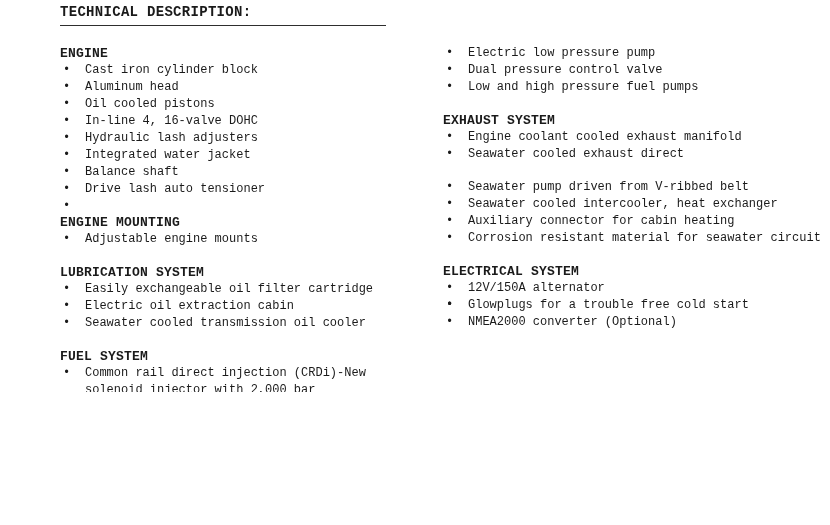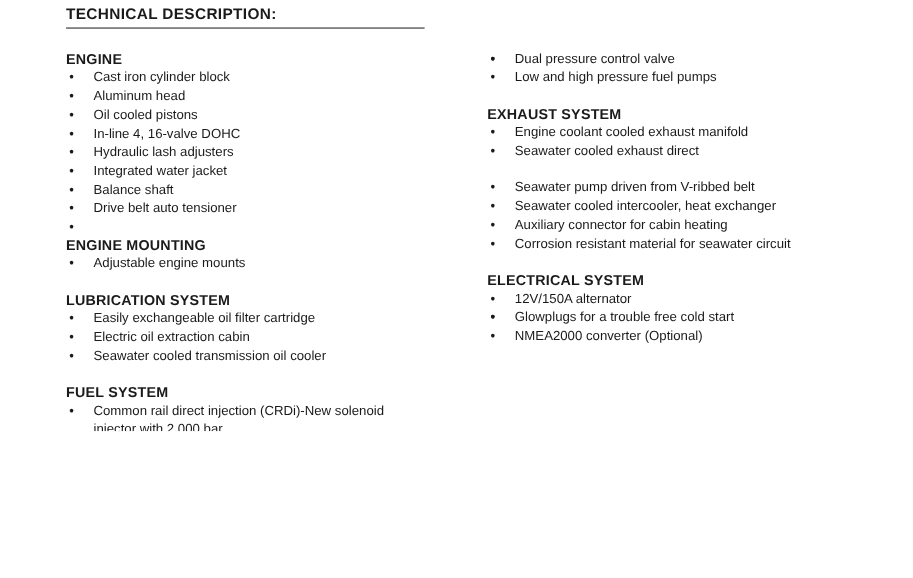--- a/index.html
+++ b/index.html
@@ -3,21 +3,21 @@
 <meta charset="utf-8">
 <style>
   * { margin: 0; padding: 0; box-sizing: border-box; }
   html, body { background: #ffffff; }
   .page {
     position: relative;
     width: 830px;
     height: 392px;
     background: var(--bg-color, #ffffff);
     color: var(--text-color, #1a1a1a);
-    font-family: Liberation Sans, sans-serif;
+    font-family: Liberation Mono, monospace;
     overflow: hidden;
   }
   .doc-title {
     position: absolute;
     left: 60px;
     top: 4px;
     width: 326px;
     font-size: 14px;
     font-weight: bold;
     letter-spacing: 0.3px;
@@ -60,21 +60,21 @@
       <section class="section">
         <h2 class="section-heading">ENGINE</h2>
         <ul class="bullet-list">
           <li class="list-item"><span class="bullet">•</span><span>Cast iron cylinder block</span></li>
           <li class="list-item"><span class="bullet">•</span><span>Aluminum head</span></li>
           <li class="list-item"><span class="bullet">•</span><span>Oil cooled pistons</span></li>
           <li class="list-item"><span class="bullet">•</span><span>In-line 4, 16-valve DOHC</span></li>
           <li class="list-item"><span class="bullet">•</span><span>Hydraulic lash adjusters</span></li>
           <li class="list-item"><span class="bullet">•</span><span>Integrated water jacket</span></li>
           <li class="list-item"><span class="bullet">•</span><span>Balance shaft</span></li>
-          <li class="list-item"><span class="bullet">•</span><span>Drive belt auto tensioner</span></li>
+          <li class="list-item"><span class="bullet">•</span><span>Drive lash auto tensioner</span></li>
           <li class="list-item"><span class="bullet">•</span></li>
         </ul>
       </section>
       <section class="section">
         <h2 class="section-heading">ENGINE MOUNTING</h2>
         <ul class="bullet-list">
           <li class="list-item"><span class="bullet">•</span><span>Adjustable engine mounts</span></li>
         </ul>
       </section>
       <section class="section">
@@ -90,21 +90,21 @@
         <ul class="bullet-list">
           <li class="list-item"><span class="bullet">•</span><span>Common rail direct injection (CRDi)-New solenoid injector with 2,000 bar</span></li>
           <li class="list-item"><span class="bullet">•</span></li>
         </ul>
       </section>
     </div>
 
   <div class="column column-right">
       <section class="section">
         <ul class="bullet-list">
-          <li class="list-item"><span class="bullet">•</span></li>
+          <li class="list-item"><span class="bullet">•</span><span>Electric low pressure pump</span></li>
           <li class="list-item"><span class="bullet">•</span><span>Dual pressure control valve</span></li>
           <li class="list-item"><span class="bullet">•</span><span>Low and high pressure fuel pumps</span></li>
         </ul>
       </section>
       <section class="section">
         <h2 class="section-heading">EXHAUST SYSTEM</h2>
         <ul class="bullet-list">
           <li class="list-item"><span class="bullet">•</span><span>Engine coolant cooled exhaust manifold</span></li>
           <li class="list-item"><span class="bullet">•</span><span>Seawater cooled exhaust direct</span></li>
         </ul>

